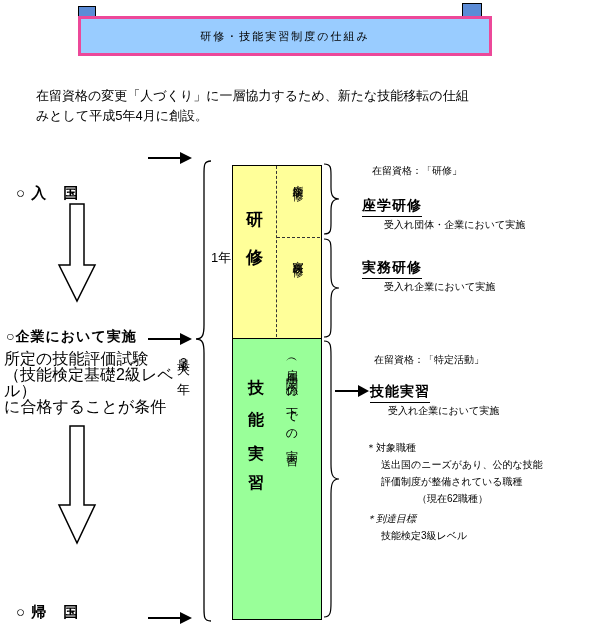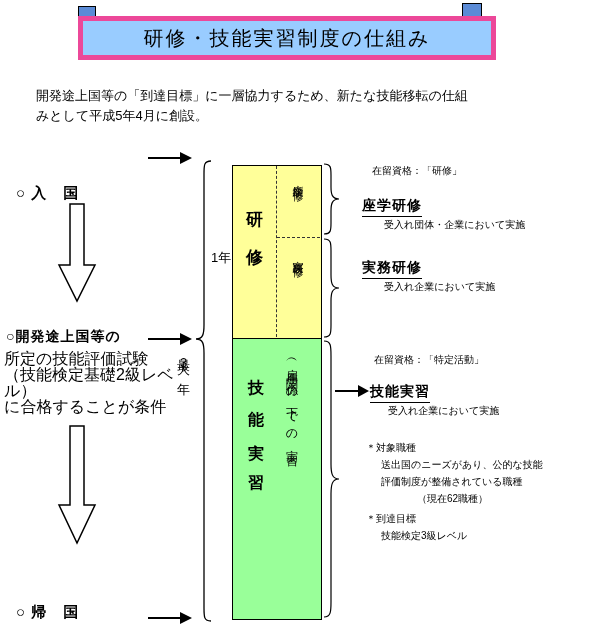--- a/index.html
+++ b/index.html
@@ -5,21 +5,21 @@
   html,body{margin:0;padding:0;background:#fff;}
   .stage{
     position:relative;width:616px;height:634px;background:#ffffff;
     font-family:"Liberation Sans","DejaVu Sans",sans-serif;color:#000;
     overflow:hidden;
   }
   .abs{position:absolute;}
   .vt{writing-mode:vertical-rl;text-orientation:upright;line-height:1;}
   .banner{
     display:flex;align-items:center;justify-content:center;
-    border:5px solid #ec4899;font-size:20px;letter-spacing:2px;
+    border:3px solid #ec4899;font-size:11px;letter-spacing:2px;
   }
   .tab{border:1px solid #000;}
   .intro{font-size:13px;line-height:20px;}
   .circle-label{font-size:15px;font-weight:bold;letter-spacing:1px;}
   .note{font-size:16px;line-height:16px;}
   .box{border:1px solid #000;}
   .dash-v{border-left:1px dashed #333;width:0;}
   .dash-h{border-top:1px dashed #333;height:0;}
   .rtxt{font-size:10px;line-height:16px;}
   .rtitle{
@@ -33,35 +33,35 @@
 
 <div class="stage">
 
   <div class="abs tab" style="left: 78px; top: 6px; width: 16px; height: 11px; background-color: rgb(91, 139, 214);"></div>
   <div class="abs tab" style="left: 462px; top: 3px; width: 18px; height: 14px; background-color: rgb(91, 139, 214);"></div>
   <div class="abs banner" style="left: 78px; top: 16px; width: 408px; height: 34px; background-color: rgb(153, 204, 255);">
     <span>研修・技能実習制度の仕組み</span>
   </div>
 
   <div class="abs intro" style="left:36px;top:86px;width:552px;">
-    <div>開発途上国等の「到達目標」に一層協力するため、新たな技能移転の仕組</div>
+    <div>在留資格の変更「人づくり」に一層協力するため、新たな技能移転の仕組</div>
     <div>みとして平成5年4月に創設。</div>
   </div>
 
   <div class="abs circle-label" style="left:16px;top:148px;margin-top:36px;">○ 入　国</div>
   <svg class="abs" style="left:146px;top:150px;" width="46" height="16">
     <line x1="2" y1="8" x2="34" y2="8" stroke="#000" stroke-width="2"></line>
     <polygon points="34,2 46,8 34,14" fill="#000"></polygon>
   </svg>
 
   <svg class="abs" style="left:57px;top:203px;" width="40" height="100">
     <polygon points="13,1 27,1 27,62 38,62 20,98 2,62 13,62" fill="#fff" stroke="#000" stroke-width="1.5"></polygon>
   </svg>
 
-  <div class="abs circle-label" style="left:6px;top:328px;font-size:14px;">○開発途上国等の</div>
+  <div class="abs circle-label" style="left:6px;top:328px;font-size:14px;">○企業において実施</div>
   <svg class="abs" style="left:146px;top:331px;" width="46" height="16">
     <line x1="2" y1="8" x2="34" y2="8" stroke="#000" stroke-width="2"></line>
     <polygon points="34,2 46,8 34,14" fill="#000"></polygon>
   </svg>
 
   <div class="abs note" style="left:4px;top:351px;width:170px;">
     <div>所定の技能評価試験</div>
     <div>（技能検定基礎2級レベル）</div>
     <div>に合格することが条件</div>
   </div>
@@ -124,16 +124,16 @@
   <div class="abs" style="left:370px;top:382px;">
     <span class="rtitle">技能実習</span>
   </div>
   <div class="abs rtxt" style="left:388px;top:403px;">受入れ企業において実施</div>
 
   <div class="abs rtxt" style="left:366px;top:440px;">＊対象職種</div>
   <div class="abs rtxt" style="left:381px;top:457px;">送出国のニーズがあり、公的な技能</div>
   <div class="abs rtxt" style="left:381px;top:474px;">評価制度が整備されている職種</div>
   <div class="abs rtxt" style="left:381px;top:491px;margin-left:36px;">（現在62職種）</div>
 
-  <div class="abs rtxt" style="left:366px;top:511px;">＊到達目標</div>
+  <div class="abs rtxt" style="left:366px;top:511px;font-style:italic;">＊到達目標</div>
   <div class="abs rtxt" style="left:381px;top:528px;">技能検定3級レベル</div>
 
 </div>
 
 </body></html>

